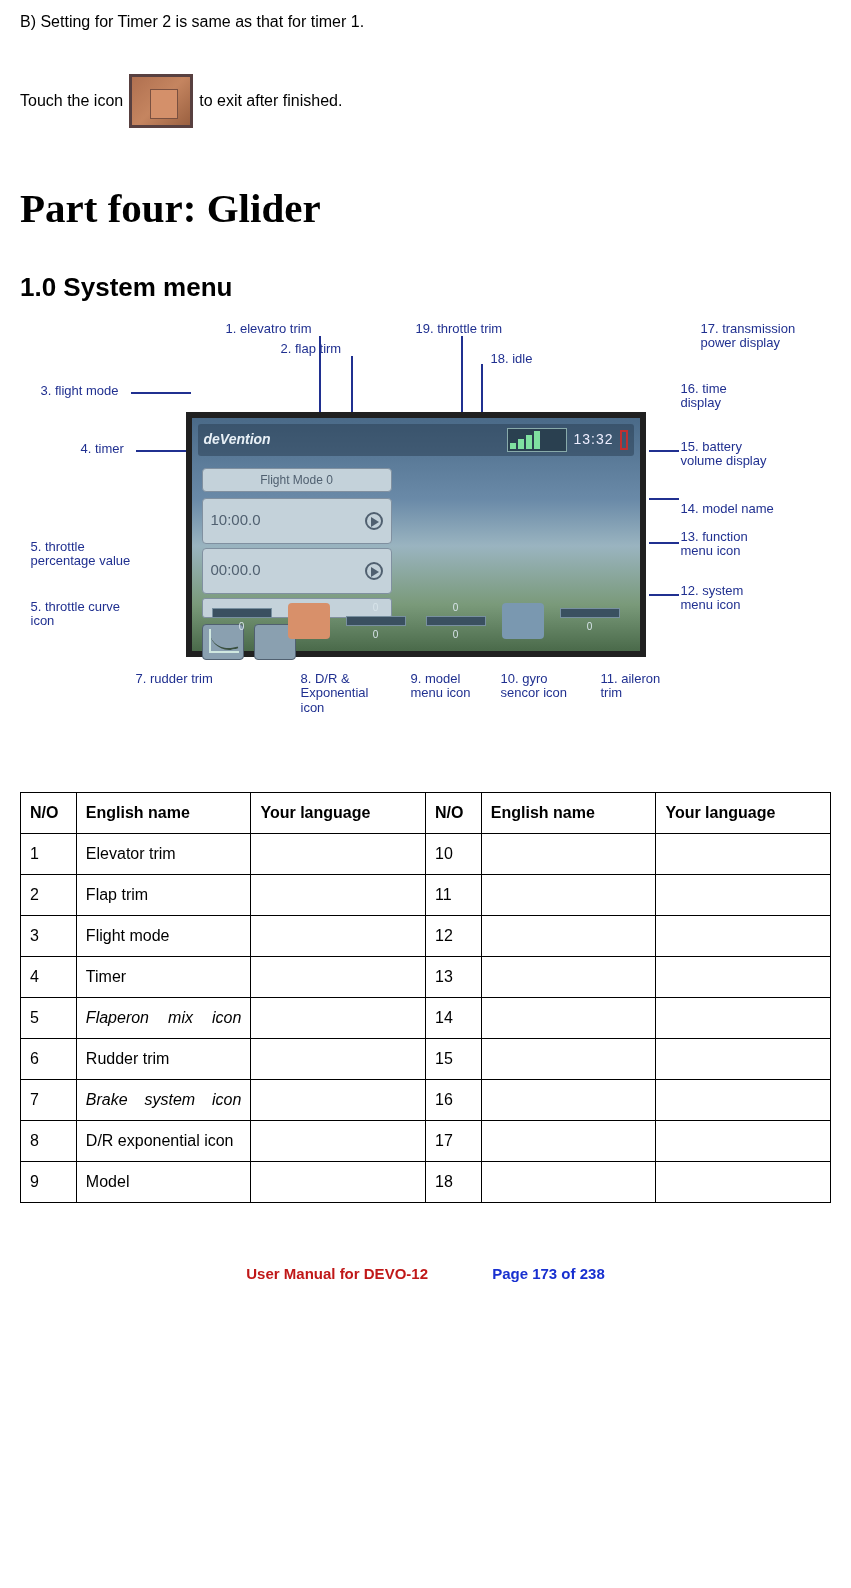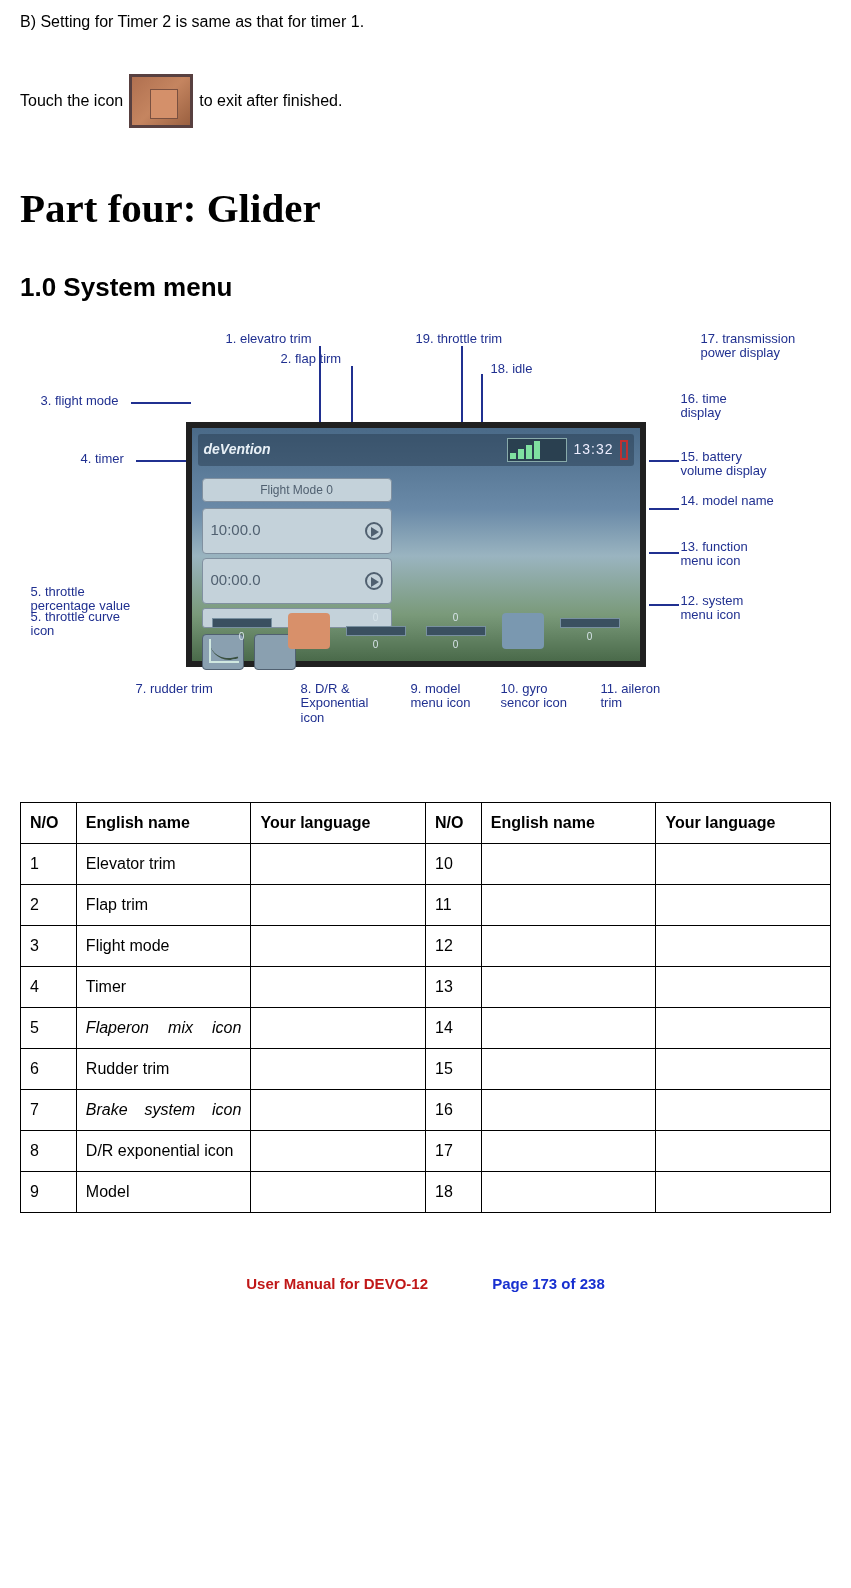--- a/index.html
+++ b/index.html
@@ -23,21 +23,21 @@
   }
   .exit-icon::after{
     content:"";
     position:absolute;
     left:18px; top:12px;
     width:26px; height:28px;
     background:#d4906a;
     border:1px solid #7a5040;
   }
   h1.part { font-family: "Times New Roman", Times, serif; font-size: 41px; font-weight: bold; margin-bottom: 28px; }
-  h2.section { font-size: 26px; font-weight: bold; margin-bottom: 25px; }
+  h2.section { font-size: 26px; font-weight: bold; margin-bottom: 15px; }
 
   
   .diagram { position: relative; width: 810px; height: 400px; margin: 0 auto 70px auto; font-size: 13px; color:#2a2aa0; }
   .screen {
     position: absolute;
     left: 165px; top: 90px;
     width: 460px; height: 245px;
     background: linear-gradient(#4a6a88 0%, #6a8aa8 35%, #9ab4c0 55%, #7a9a7a 80%, #4a6a4a 100%);
     border: 6px solid #202020;
     color:#dde8ee;
@@ -101,39 +101,39 @@
 
 <h1 class="part">Part four: Glider</h1>
 <h2 class="section">1.0 System menu</h2>
 
 <div class="diagram">
 
   <div class="callout" style="left:205px; top:0px;">1.  elevatro trim</div>
   <div class="callout" style="left:260px; top:20px;">2. flap tirm</div>
   <div class="callout" style="left:20px; top:62px;">3. flight mode</div>
   <div class="callout" style="left:60px; top:120px;">4. timer</div>
-  <div class="callout" style="left:10px; top:218px; white-space:pre-line;margin-top:35px;">5. throttle
+  <div class="callout" style="left:10px; top:218px; white-space:pre-line;">5. throttle
 percentage value</div>
   <div class="callout" style="left:10px; top:278px; white-space:pre-line;">5. throttle curve
 icon</div>
   <div class="callout" style="left:115px; top:350px;">7. rudder trim</div>
   <div class="callout" style="left:280px; top:350px; white-space:pre-line;">8. D/R &amp;
 Exponential
 icon</div>
   <div class="callout" style="left:390px; top:350px; white-space:pre-line;">9. model
 menu icon</div>
   <div class="callout" style="left:480px; top:350px; white-space:pre-line;">10. gyro
 sencor icon</div>
   <div class="callout" style="left:580px; top:350px; white-space:pre-line;">11. aileron
 trim</div>
   <div class="callout" style="left:660px; top:262px; white-space:pre-line;">12. system
 menu icon</div>
   <div class="callout" style="left:660px; top:208px; white-space:pre-line;">13. function
 menu icon</div>
-  <div class="callout" style="left:660px; top:162px;">14. model name</div>
+  <div class="callout" style="left:660px; top:180px;">14. model name</div>
   <div class="callout" style="left:660px; top:118px; white-space:pre-line;">15. battery
 volume display</div>
   <div class="callout" style="left:660px; top:60px; white-space:pre-line;">16. time
 display</div>
   <div class="callout" style="left:680px; top:0px; white-space:pre-line;">17. transmission
 power display</div>
   <div class="callout" style="left:470px; top:30px;">18. idle</div>
   <div class="callout" style="left:395px; top:0px;">19. throttle trim</div>
 
   <div class="leader" style="left:298px; top:14px; width:2px; height:80px;"></div>

